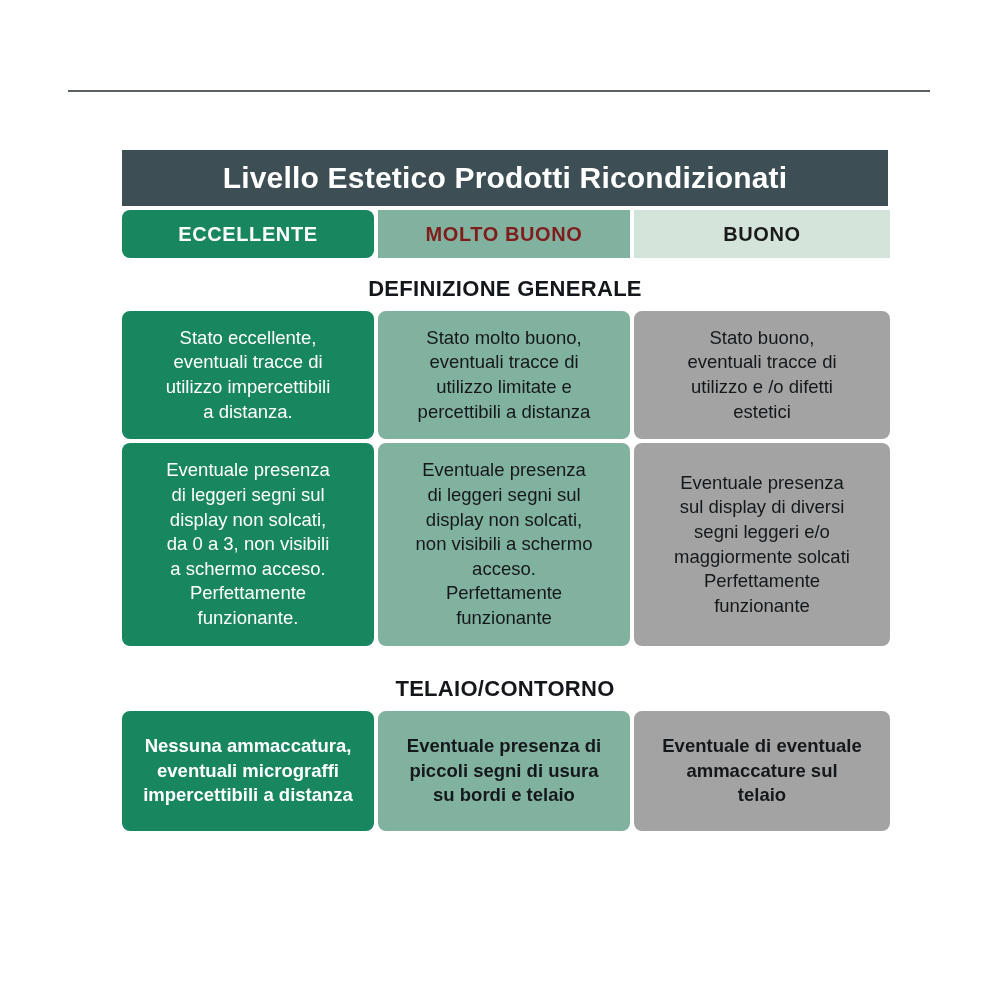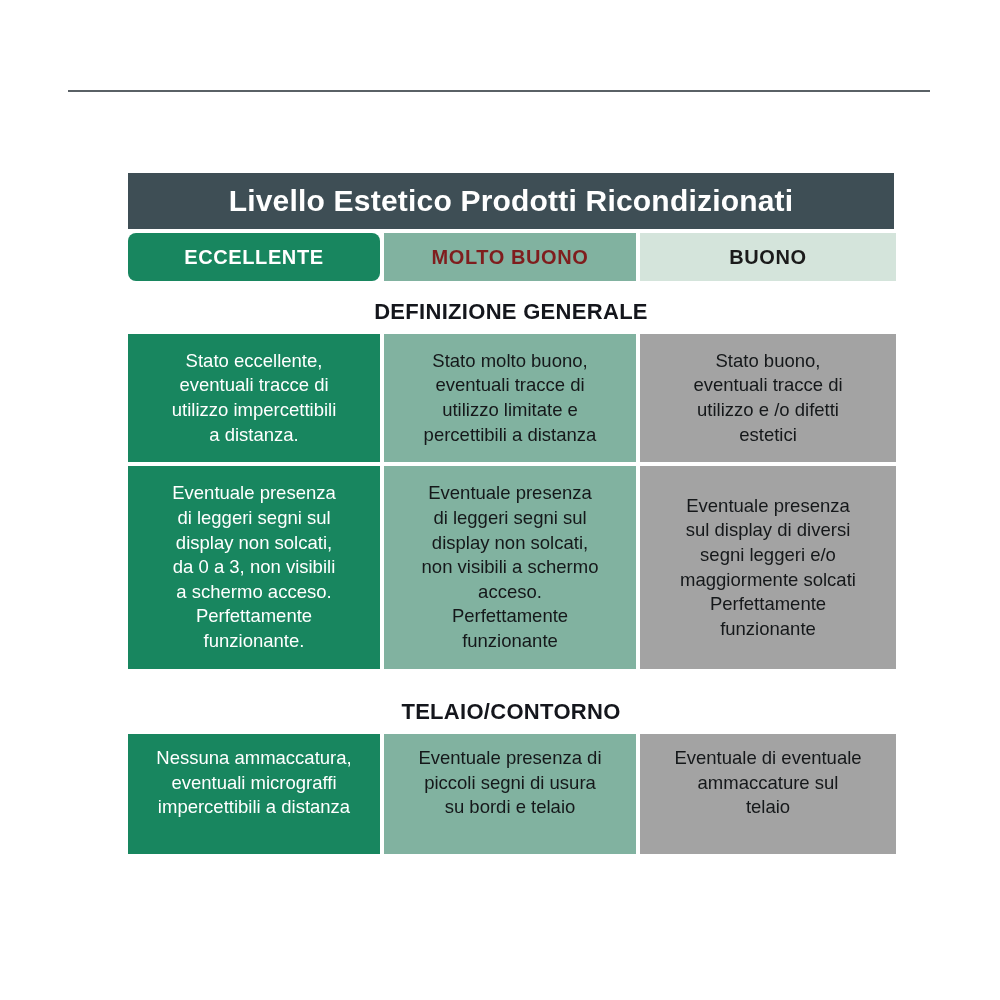--- a/index.html
+++ b/index.html
@@ -26,24 +26,23 @@
     left: 68px;
     top: 90px;
     width: 862px;
     height: 2px;
     background: #5a6166;
   }
 
   
   .table-block {
     position: absolute;
-    left: 128px;
+    left: 122px;
     top: 150px;
     width: 766px;
-    margin-top: 23px;
   }
 
   
   .title-bar {
     height: 56px;
     background: #3e4e55;
     display: flex;
     align-items: center;
     justify-content: center;
   }
@@ -97,29 +96,30 @@
   
   .body-cell {
     padding: 12px 14px;
     font-size: 18.5px;
     line-height: 1.33;
     text-align: center;
     display: flex;
     align-items: flex-start;
     justify-content: center;
     box-sizing: border-box;
+    border-radius: 8px;
   }
   .body-cell .cell-text { display: block; width: 100%; white-space: pre-line; }
   .body-cell.lvl-1 { background: #18865f; color: #ffffff; }
   .body-cell.lvl-2 { background: #81b2a0; color: #15181a; }
   .body-cell.lvl-3 { background: #a3a3a3; color: #15181a; }
 
   .row-definizione .body-cell { height: 128px; align-items: center; }
   .row-display .body-cell     { height: 203px; align-items: center; }
-  .row-telaio .body-cell      { height: 120px; align-items: flex-start; }
+  .row-telaio .body-cell      { height: 120px; align-items: center; font-weight: bold; }
 </style>
 </head>
 <body>
 
 <div class="page">
 
   <div class="top-rule"></div>
 
   <div class="table-block">
 

